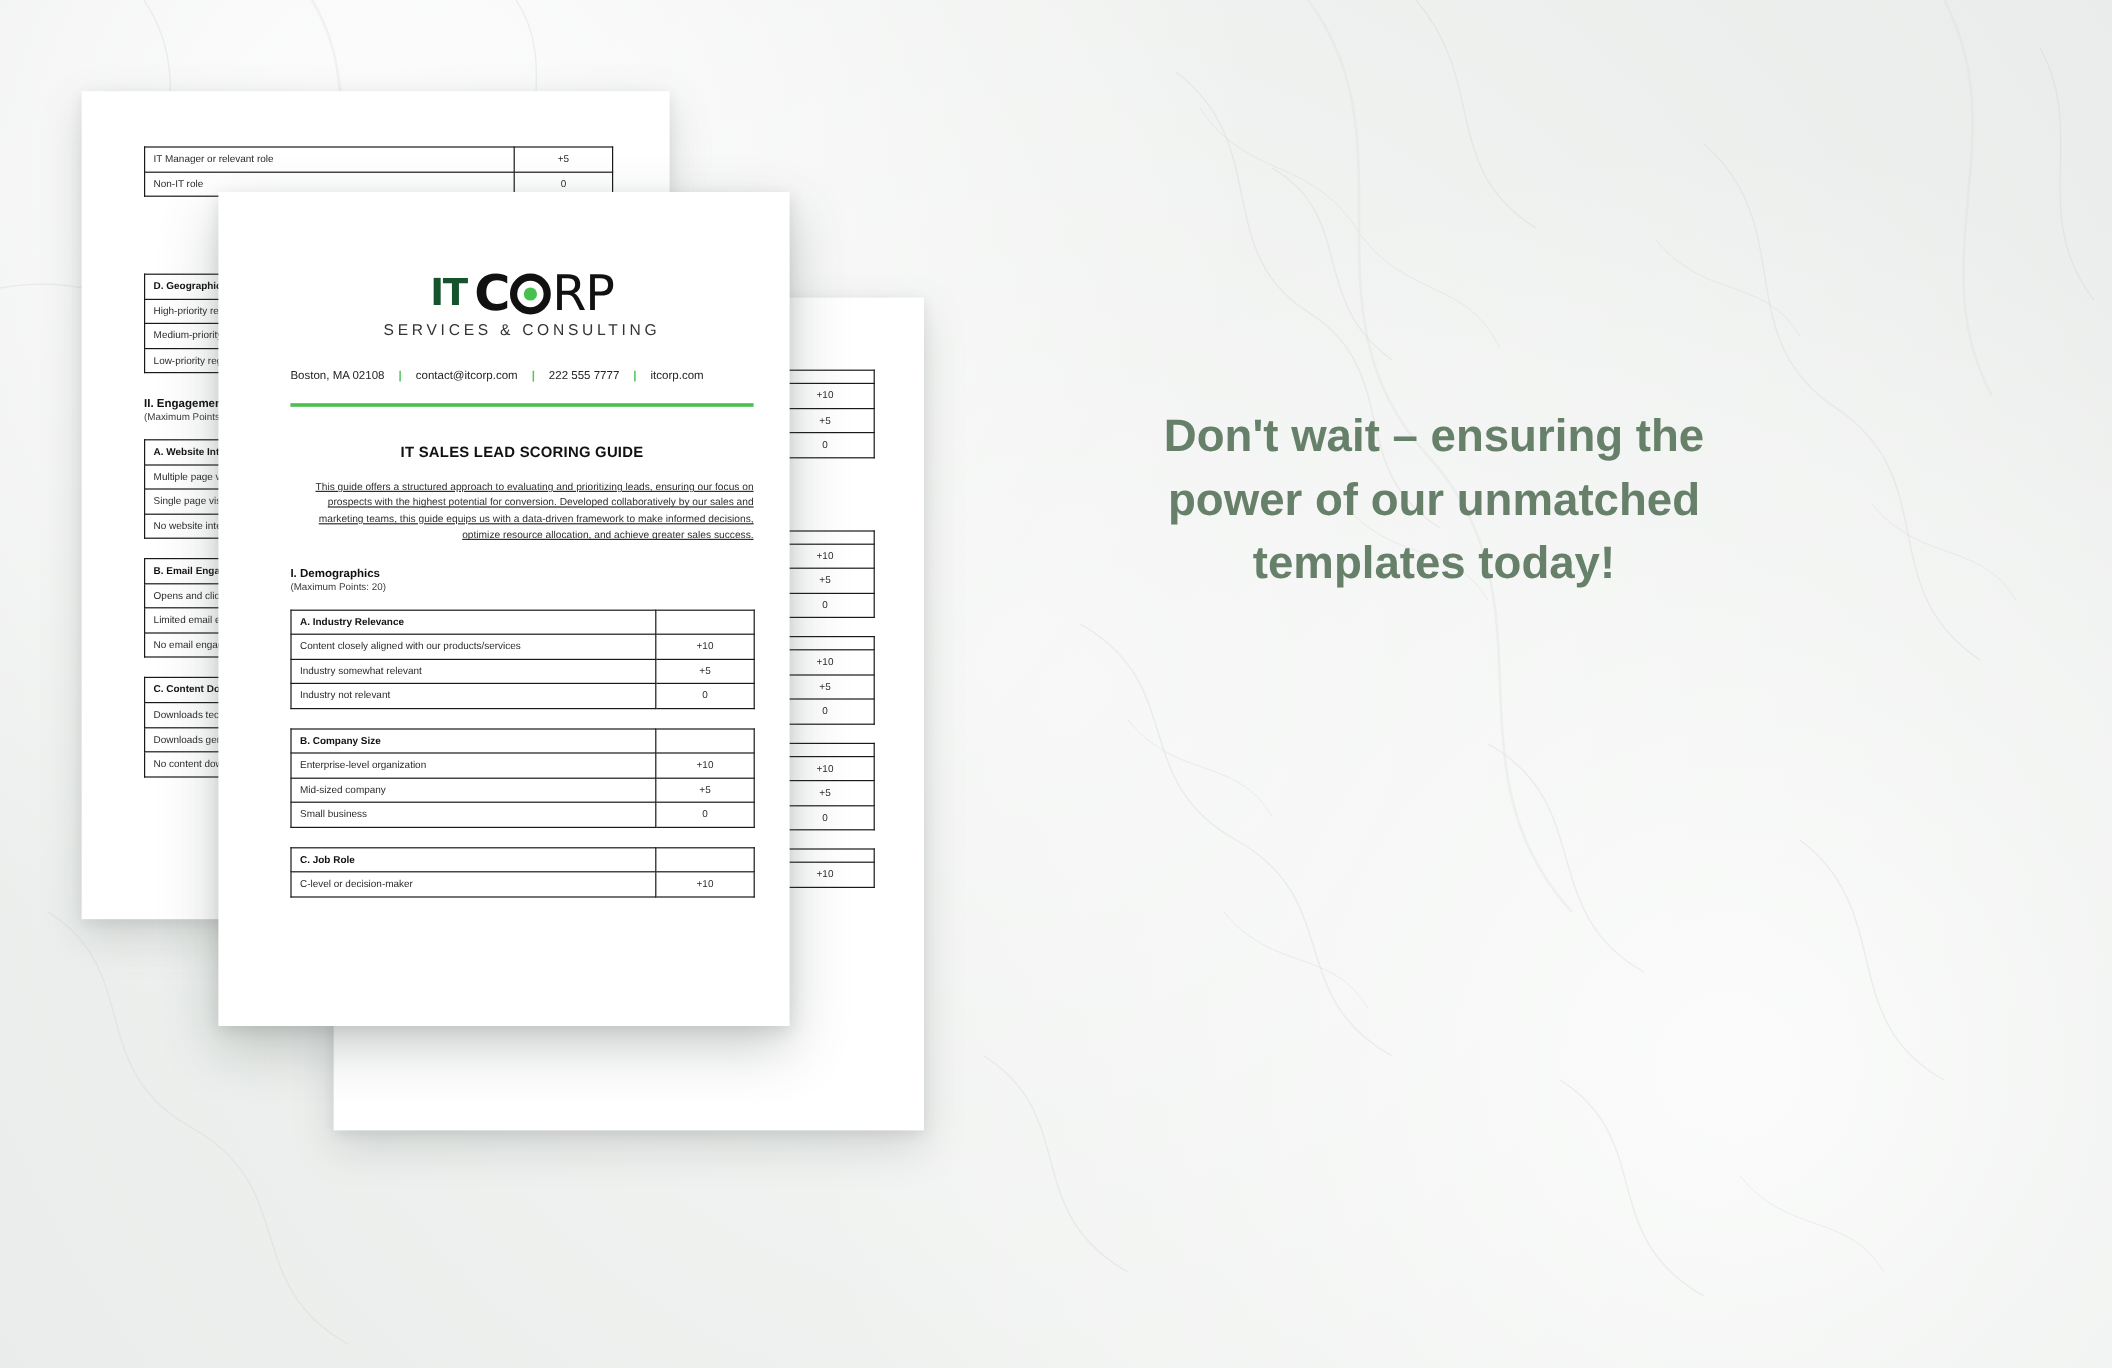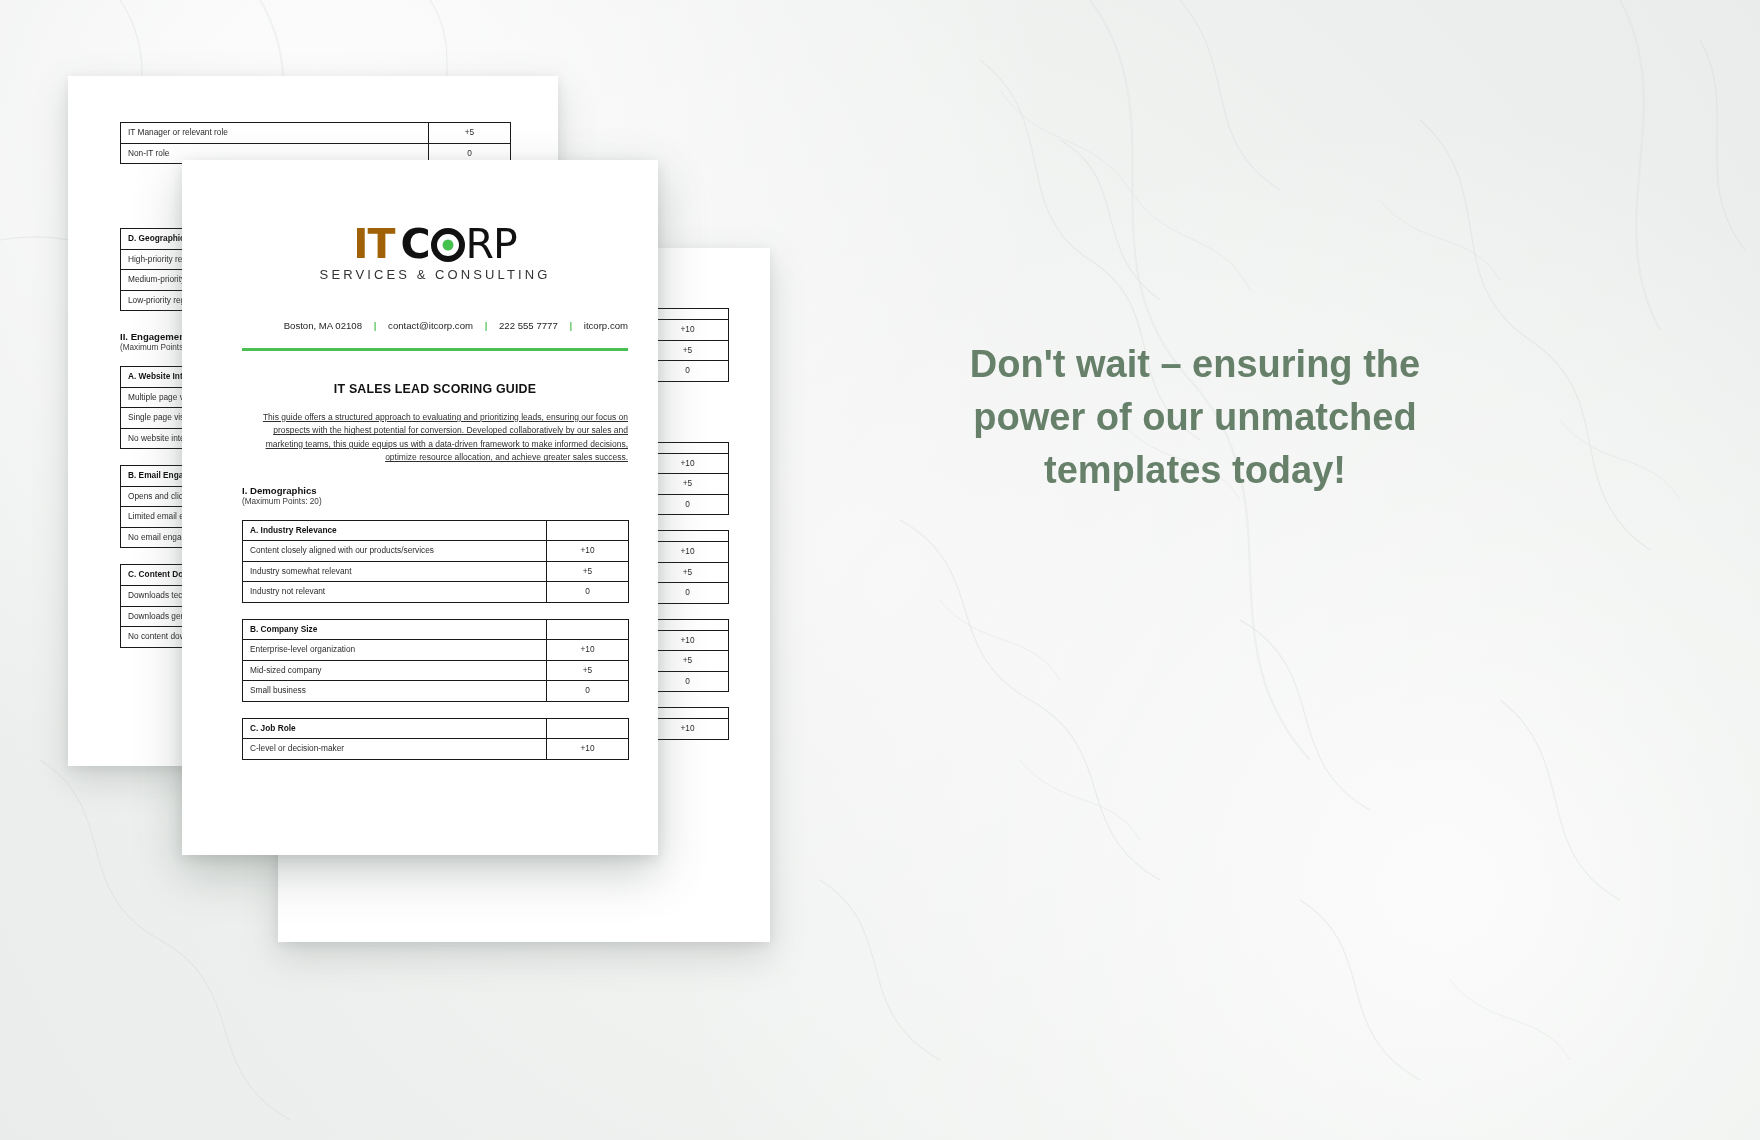--- a/index.html
+++ b/index.html
@@ -51,22 +51,22 @@
   .sec-h { font-size:9.6px; font-weight:bold; color:#111; margin:0 0 1px 0; }
   .sec-s { font-size:8.2px; color:#3a3a3a; margin:0; }
 
   
   #doc-front .pad { position:absolute; left:60px; top:50px; width:386px; }
 
   .logo-wrap { text-align:center; margin-top:14px; }
   .logo { display:inline-block; font-size:0; line-height:1; }
   .logo .it {
     font-family:"DejaVu Sans", sans-serif;
-    font-size:41px; font-weight:bold; letter-spacing:-1px;
-    color:#a16207; vertical-align:middle;
+    font-size:31px; font-weight:bold; letter-spacing:-1px;
+    color:#14532d; vertical-align:middle;
   }
   .logo .c1 {
     font-family:"DejaVu Sans", sans-serif;
     font-size:41px; font-weight:bold; letter-spacing:-1px;
     color:#111; vertical-align:middle; margin-left:6px;
   }
   .logo .ring {
     display:inline-block; width:34px; height:34px; border-radius:50%;
     border:6px solid #111; vertical-align:middle; position:relative;
     margin:0 1px;
@@ -80,21 +80,21 @@
     font-family:"DejaVu Sans", sans-serif;
     font-size:41px; font-weight:normal; letter-spacing:-1px;
     color:#111; vertical-align:middle;
   }
   .tagline {
     text-align:center; margin-top:2px;
     font-size:13px; letter-spacing:3.1px; color:#333;
     font-family:"Liberation Sans", sans-serif;
   }
   .contact {
-    text-align:right; margin-top:38px;
+    text-align:left; margin-top:26px;
     font-size:9.6px; color:#242424; white-space:nowrap;
   }
   .contact .sep { color:#55c35c; margin:0 9px; font-weight:bold; }
   .rule { height:3px; background:#4bbf52; margin:17px 0 0 0; }
 
   .doc-title {
     text-align:center; font-size:12.4px; font-weight:bold; color:#111;
     letter-spacing:.2px; margin:31px 0 0 0;
   }
   .intro {

